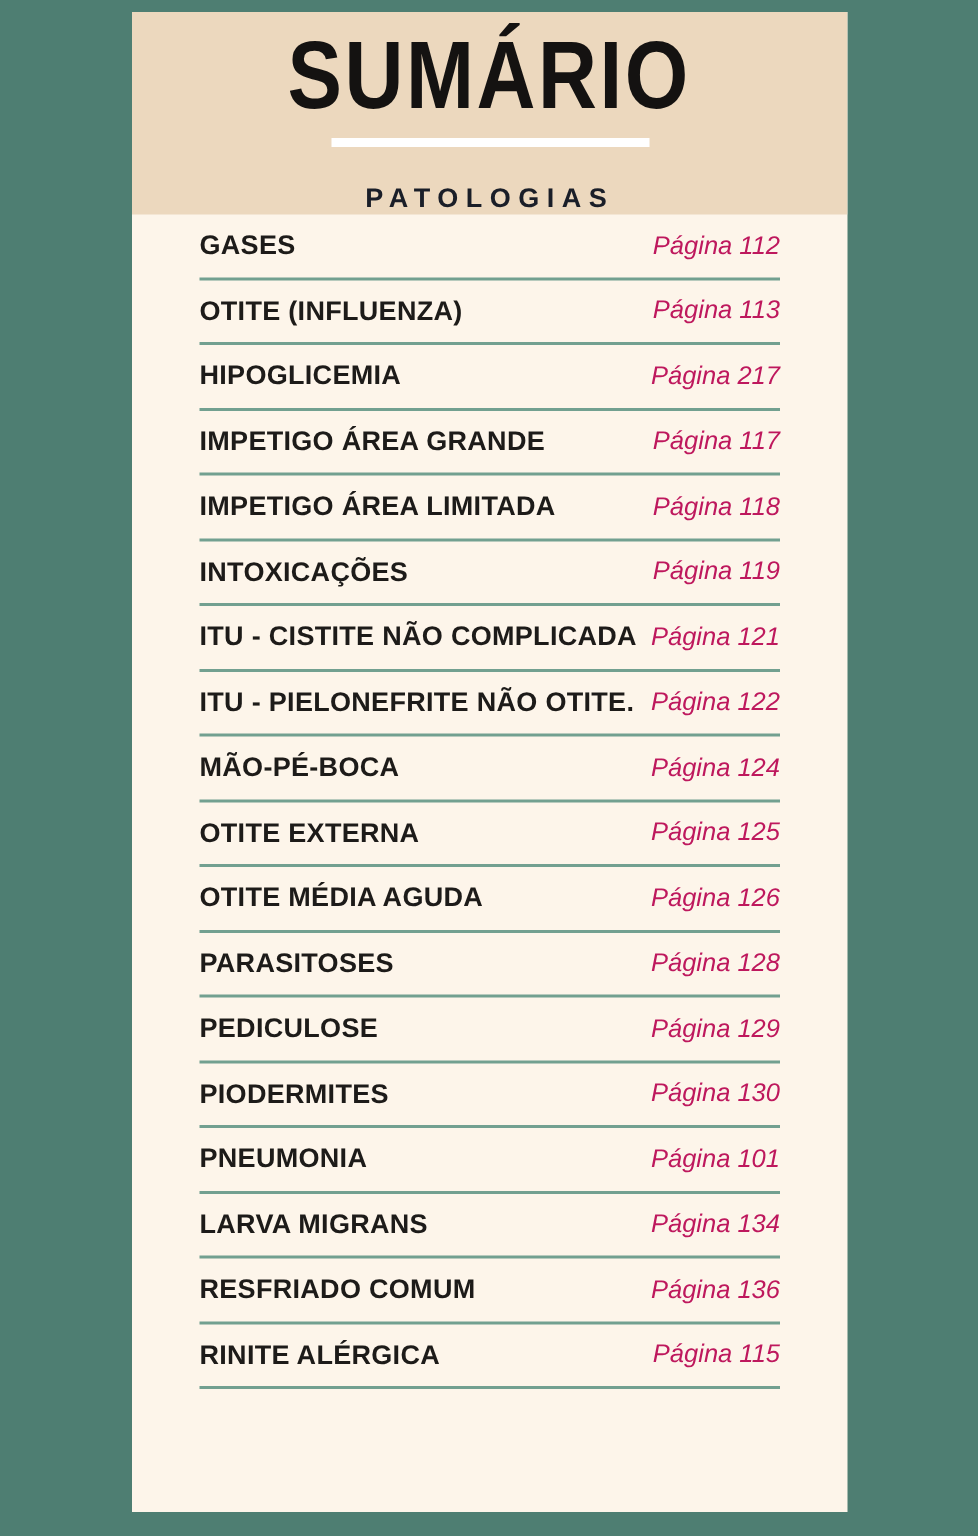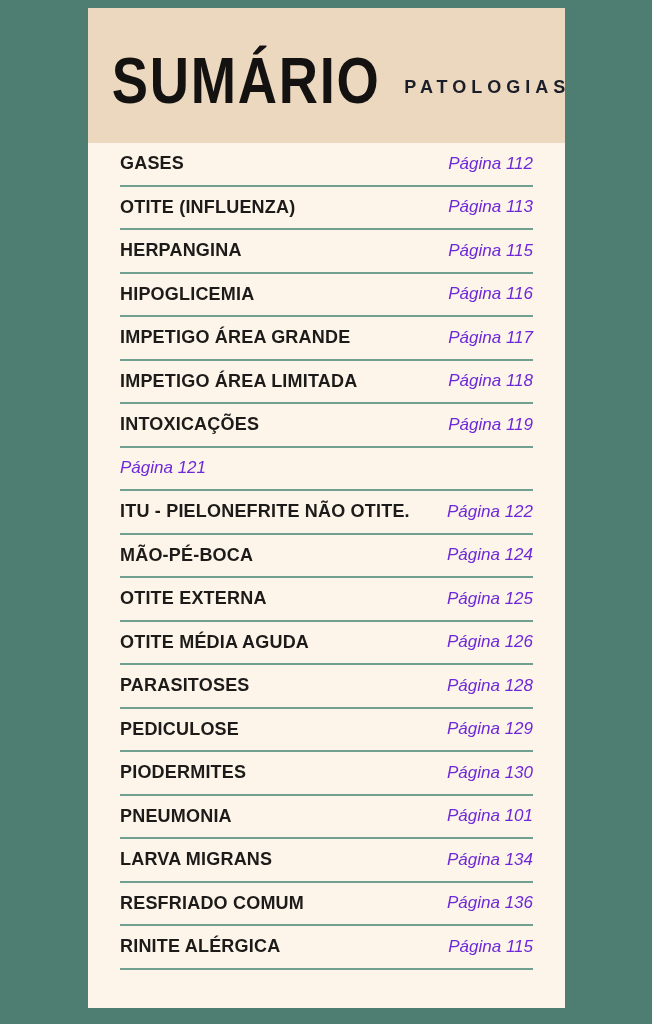--- a/index.html
+++ b/index.html
@@ -21,21 +21,21 @@
     width: 477px;
     height: 1000px;
     background: #FDF5EA;
     overflow: hidden;
   }
   .summary-header {
     width: 100%;
     height: 135px;
     background: #ECD8BE;
     display: flex;
-    flex-direction: row;
+    flex-direction: column;
     align-items: center;
     box-sizing: border-box;
   }
   .page-title {
     margin-top: 10px;
     font-size: 64px;
     line-height: 1.0;
     font-weight: 700;
     letter-spacing: 2px;
     color: #141211;
@@ -51,42 +51,42 @@
   }
   .page-subtitle {
     margin-top: 24px;
     font-size: 18px;
     font-weight: 700;
     letter-spacing: 5px;
     color: #1A1E28;
     white-space: nowrap;
   }
   .toc-list {
-    padding: 0 32px;
+    padding: 0 45px;
     text-align: center;
   }
   .toc-row {
     height: 43.5px;
     box-sizing: border-box;
     border-bottom: 2px solid #72A090;
     display: flex;
     justify-content: space-between;
     align-items: center;
   }
   .toc-entry-name {
     font-size: 18px;
     font-weight: 700;
     letter-spacing: 0.2px;
     color: #1D1B19;
     white-space: nowrap;
   }
   .toc-entry-page {
     font-size: 17px;
     font-style: italic;
-    color: #6d28d9;
+    color: #be185d;
     white-space: nowrap;
   }
 </style>
 </head>
 <body>
 
 <div class="summary-card">
   <div class="summary-header">
     <div class="page-title">SUMÁRIO</div>
     <div class="title-underline"></div>
@@ -96,46 +96,43 @@
   <div class="toc-row">
     <span class="toc-entry-name">GASES</span>
     <span class="toc-entry-page">Página 112</span>
   </div>
 
   <div class="toc-row">
     <span class="toc-entry-name">OTITE (INFLUENZA)</span>
     <span class="toc-entry-page">Página 113</span>
   </div>
 
-  <div class="toc-row">
-    <span class="toc-entry-name">HERPANGINA</span>
-    <span class="toc-entry-page">Página 115</span>
-  </div>
 
   <div class="toc-row">
     <span class="toc-entry-name">HIPOGLICEMIA</span>
-    <span class="toc-entry-page">Página 116</span>
+    <span class="toc-entry-page">Página 217</span>
   </div>
 
   <div class="toc-row">
     <span class="toc-entry-name">IMPETIGO ÁREA GRANDE</span>
     <span class="toc-entry-page">Página 117</span>
   </div>
 
   <div class="toc-row">
     <span class="toc-entry-name">IMPETIGO ÁREA LIMITADA</span>
     <span class="toc-entry-page">Página 118</span>
   </div>
 
   <div class="toc-row">
     <span class="toc-entry-name">INTOXICAÇÕES</span>
     <span class="toc-entry-page">Página 119</span>
   </div>
 
   <div class="toc-row">
+    <span class="toc-entry-name">ITU - CISTITE NÃO COMPLICADA</span>
     <span class="toc-entry-page">Página 121</span>
   </div>
 
   <div class="toc-row">
     <span class="toc-entry-name">ITU - PIELONEFRITE NÃO OTITE.</span>
     <span class="toc-entry-page">Página 122</span>
   </div>
 
   <div class="toc-row">
     <span class="toc-entry-name">MÃO-PÉ-BOCA</span>

